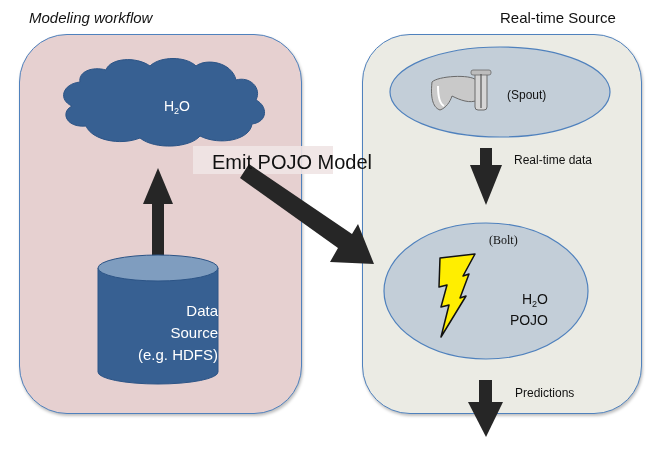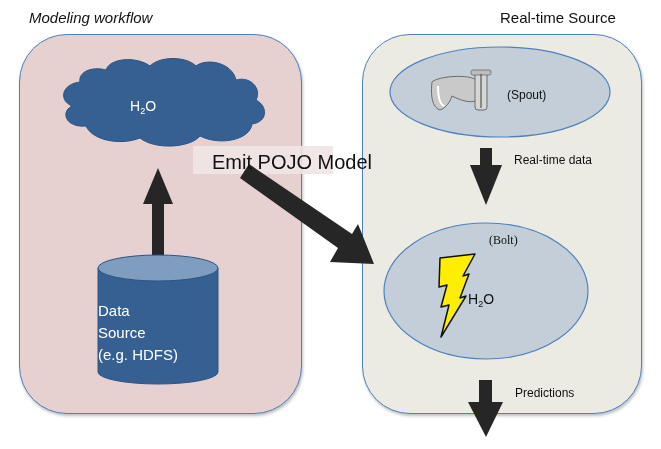--- a/index.html
+++ b/index.html
@@ -4,21 +4,21 @@
   <style>
     html, body { margin: 0; padding: 0; background: #ffffff; }
     body { width: 661px; height: 449px; position: relative; overflow: hidden;
            font-family: "Liberation Sans", "DejaVu Sans", sans-serif; color: #111; }
     .section-title { position: absolute; font-size: 15px; color: #111; }
     .panel { position: absolute; border: 1.5px solid #4f81bd; border-radius: 48px;
              box-shadow: 1px 2px 3px rgba(0,0,0,0.25); }
     .lbl { position: absolute; font-size: 12px; color: #111; }
     .w { color: #fff; }
     svg.overlay { position: absolute; left: 0; top: 0; }
-    .center-text { position: absolute; text-align: left; font-size: 14px; line-height: 20px; }
+    .center-text { position: absolute; text-align: right; font-size: 14px; line-height: 20px; }
     sub { font-size: 9px; vertical-align: -3px; line-height: 0; }
   </style>
 </head>
 <body>
 
 <div class="section-title" style="left:29px; top:9px;font-style:italic;">Modeling workflow</div>
 <div class="panel" style="left:19px; top:34px; width:281px; height:378px; background:#e6d0d0;"></div>
 
 <div class="section-title" style="left:500px; top:9px;">Real-time Source</div>
 <div class="panel" style="left:362px; top:34px; width:278px; height:378px; background:#ebebe4;"></div>
@@ -95,15 +95,16 @@
 
 <div class="lbl" style="left:212px; top:151px; font-size:20px;">Emit POJO Model</div>
 
 <div class="lbl" style="left:507px; top:88px;">(Spout)</div>
 
 <div class="lbl" style="left:514px; top:153px;">Real-time data</div>
 
 <div class="lbl" style="left:489px; top:233px;font-family:Liberation Serif, serif;">(Bolt)</div>
 <div class="center-text" style="left:468px; top:289px; width:80px; line-height:21px;">
   <div><span>H</span><sub>2</sub><span>O</span></div>
+  <div>POJO</div>
 </div>
 
 <div class="lbl" style="left:515px; top:386px;">Predictions</div>
 
 </body></html>

